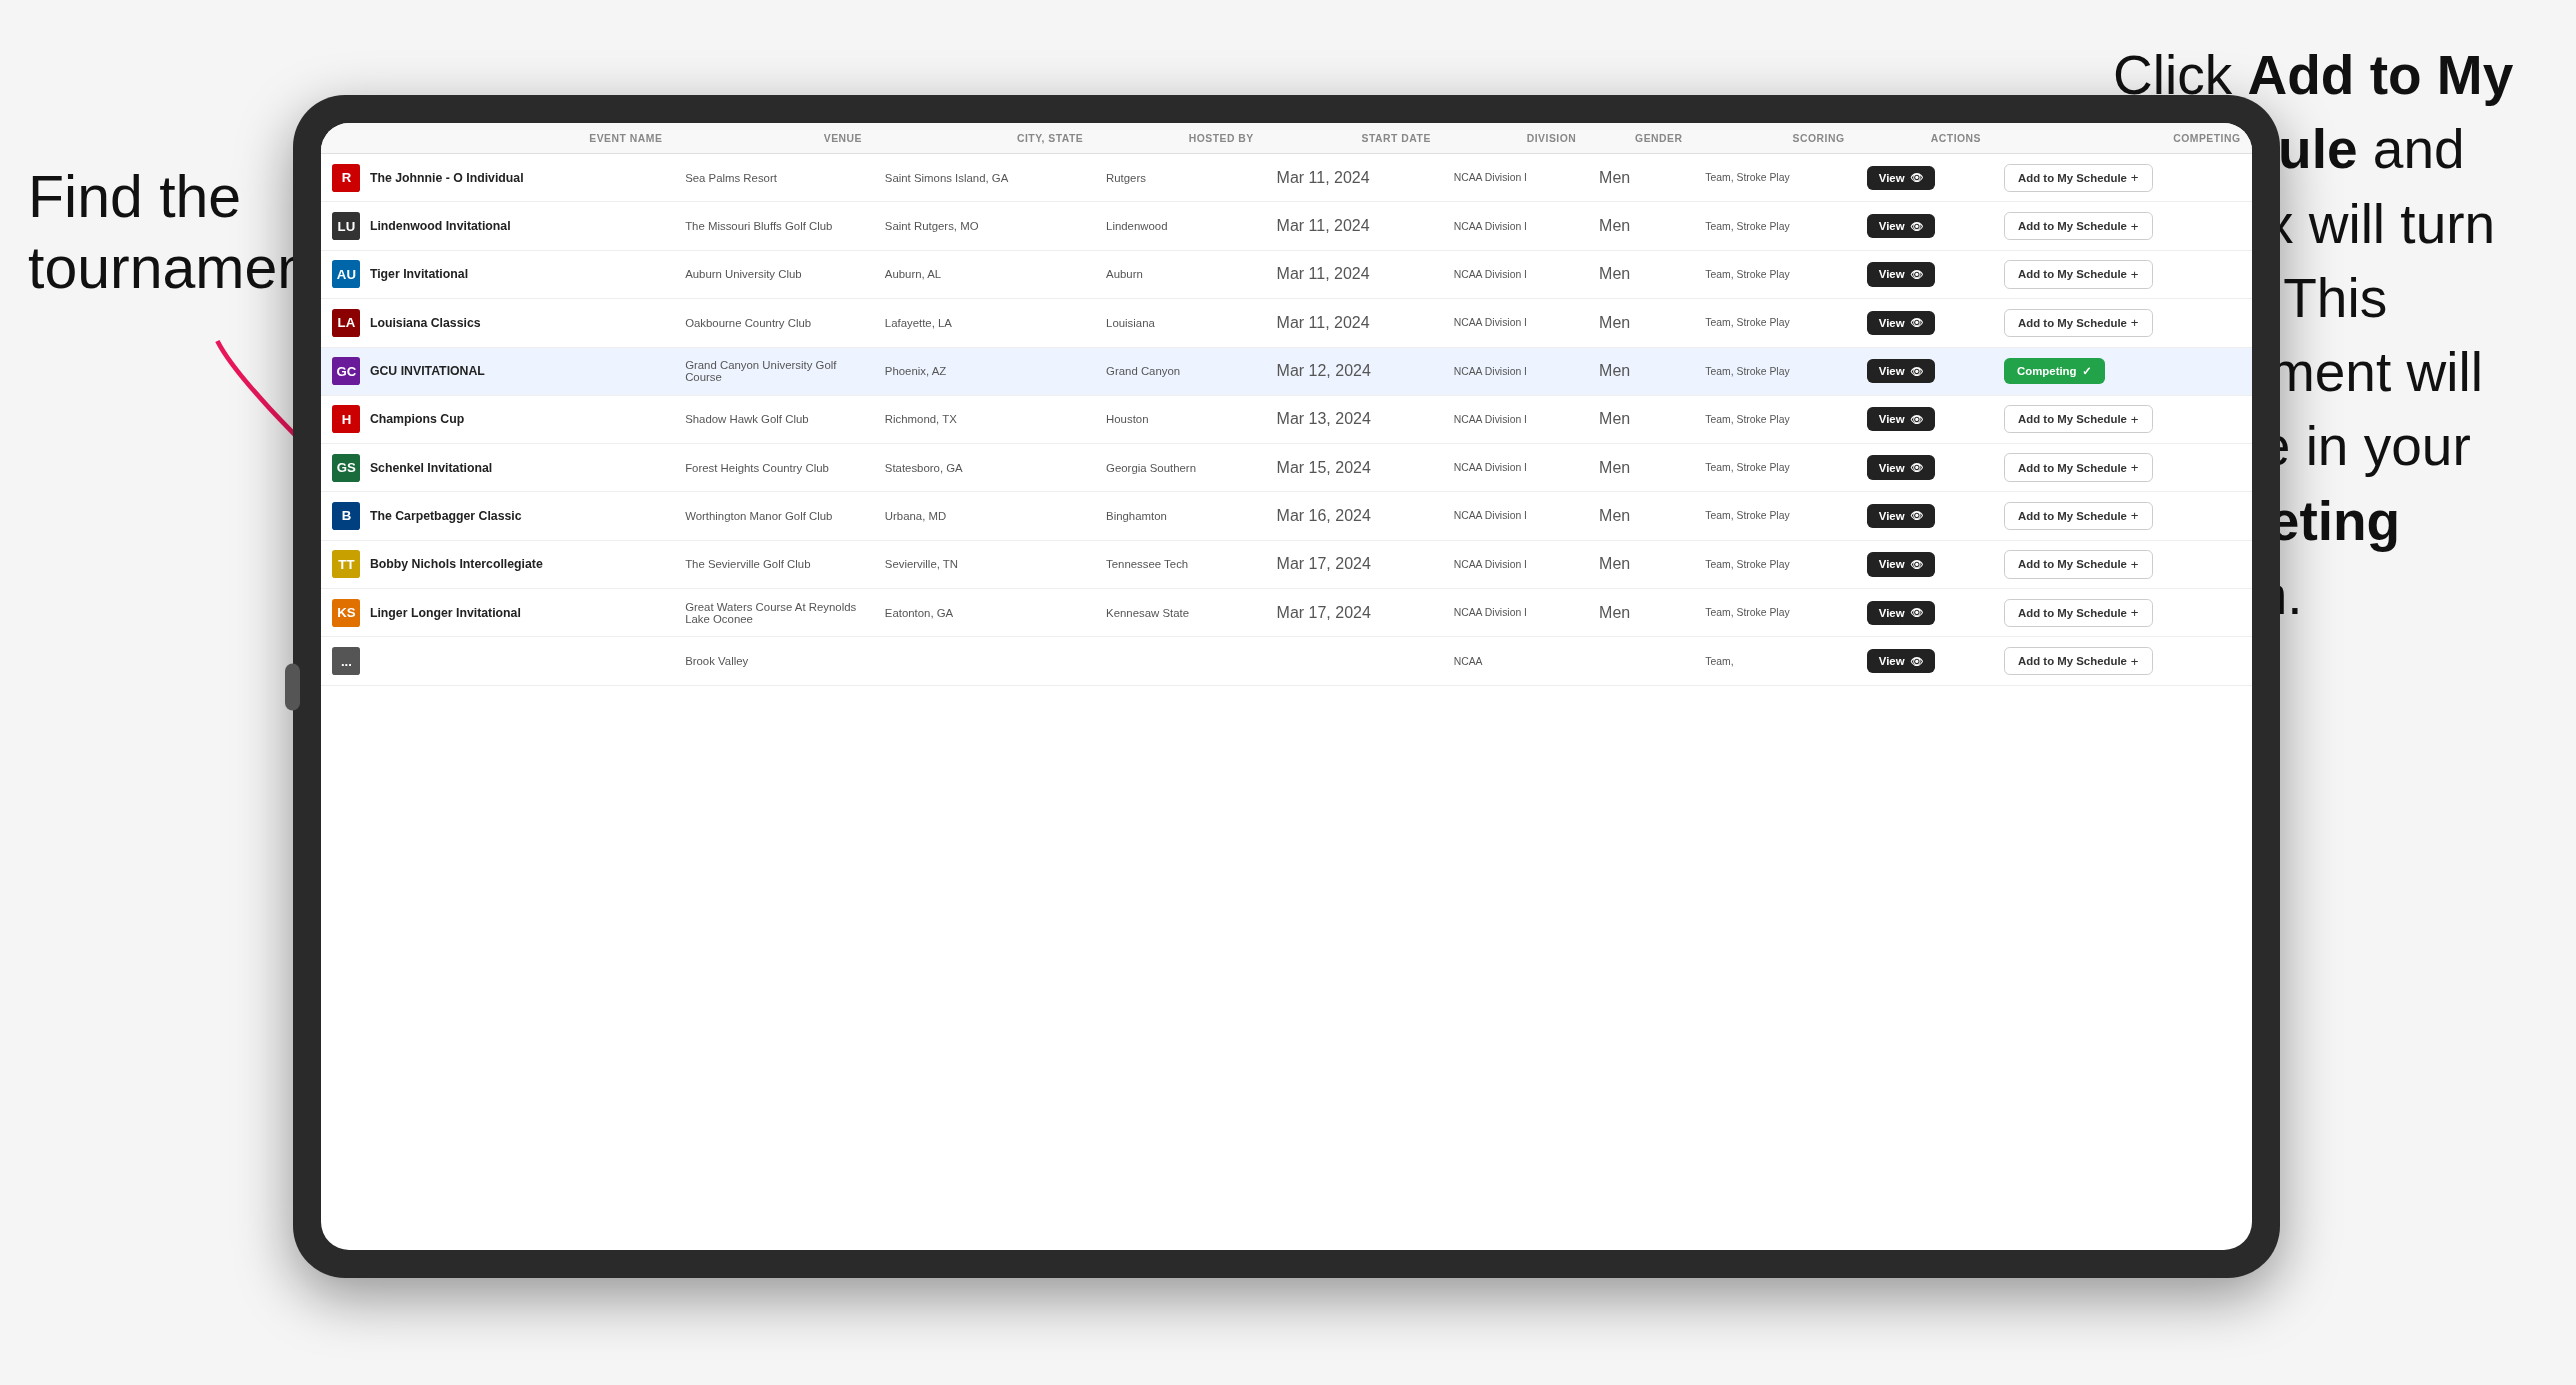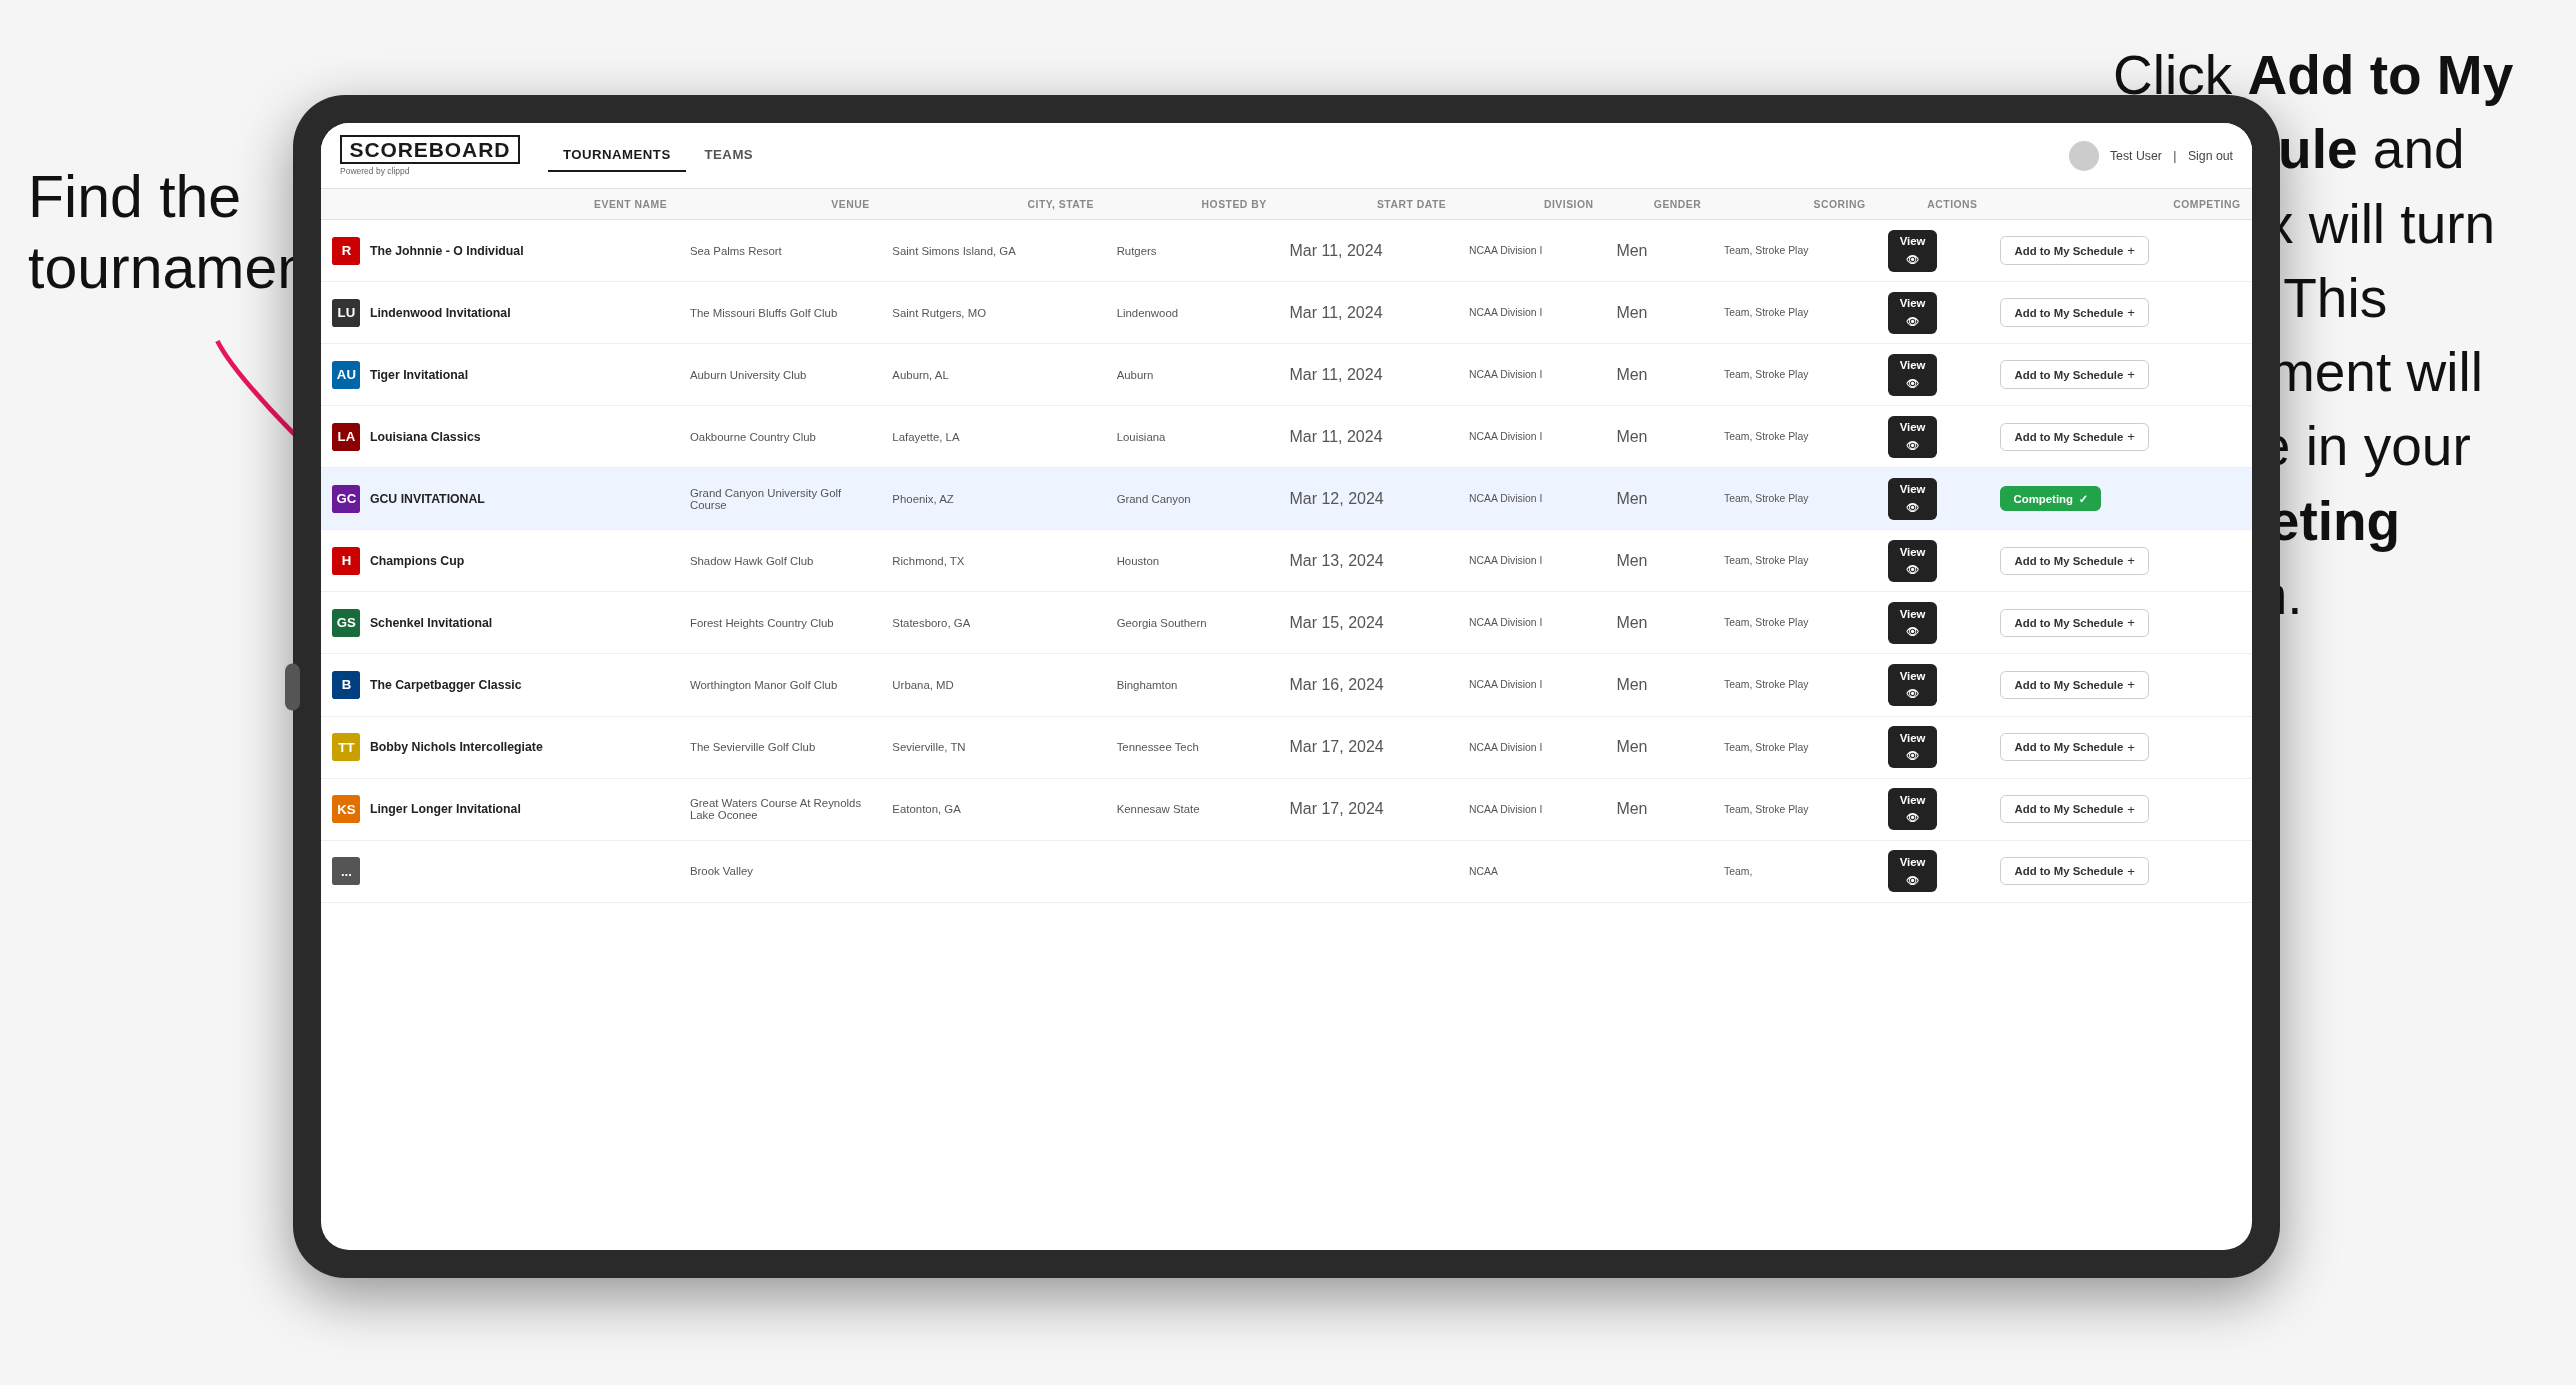--- a/index.html
+++ b/index.html
@@ -219,21 +219,20 @@
       gap: 5.7px;
       background: #222;
       color: #fff;
       border: none;
       border-radius: 5.7px;
       padding: 5.7px 11.4px;
       font-size: 11.4px;
       font-weight: 600;
       cursor: pointer;
       white-space: nowrap;
-      flex-direction: column;
     }
 
     .view-btn .eye-icon {
       font-size: 10.4px;
     }
 
     
     .add-btn {
       background: #fff;
       color: #333;
@@ -319,36 +318,20 @@
     <marker id="arrowhead-right" markerWidth="10" markerHeight="7" refX="0" refY="3.5" orient="auto">
       <polygon points="10 0, 0 3.5, 10 7" fill="#e8165a"></polygon>
     </marker>
   </defs>
   <path d="M 200 20 C 170 80, 80 130, 30 160" stroke="#e8165a" stroke-width="5" fill="none" marker-end="url(#arrowhead-right)"></path>
 </svg>
 
 <div class="tablet-frame">
   <div class="tablet-screen">
 
-    <div class="app-header">
-      <div class="logo-area">
-        <div class="logo-text">SCOREBOARD</div>
-        <div class="logo-sub">Powered by clippd</div>
-      </div>
-      <div class="nav-tabs">
-        <div class="nav-tab active">TOURNAMENTS</div>
-        <div class="nav-tab">TEAMS</div>
-      </div>
-      <div class="header-right">
-        <div class="user-avatar"></div>
-        <span>Test User</span>
-        <span>|</span>
-        <span class="sign-out">Sign out</span>
-      </div>
-    </div>
 
     <div class="table-container">
       <table>
         <thead>
           <tr>
             <th>EVENT NAME</th>
             <th>VENUE</th>
             <th>CITY, STATE</th>
             <th>HOSTED BY</th>
             <th>START DATE</th>

